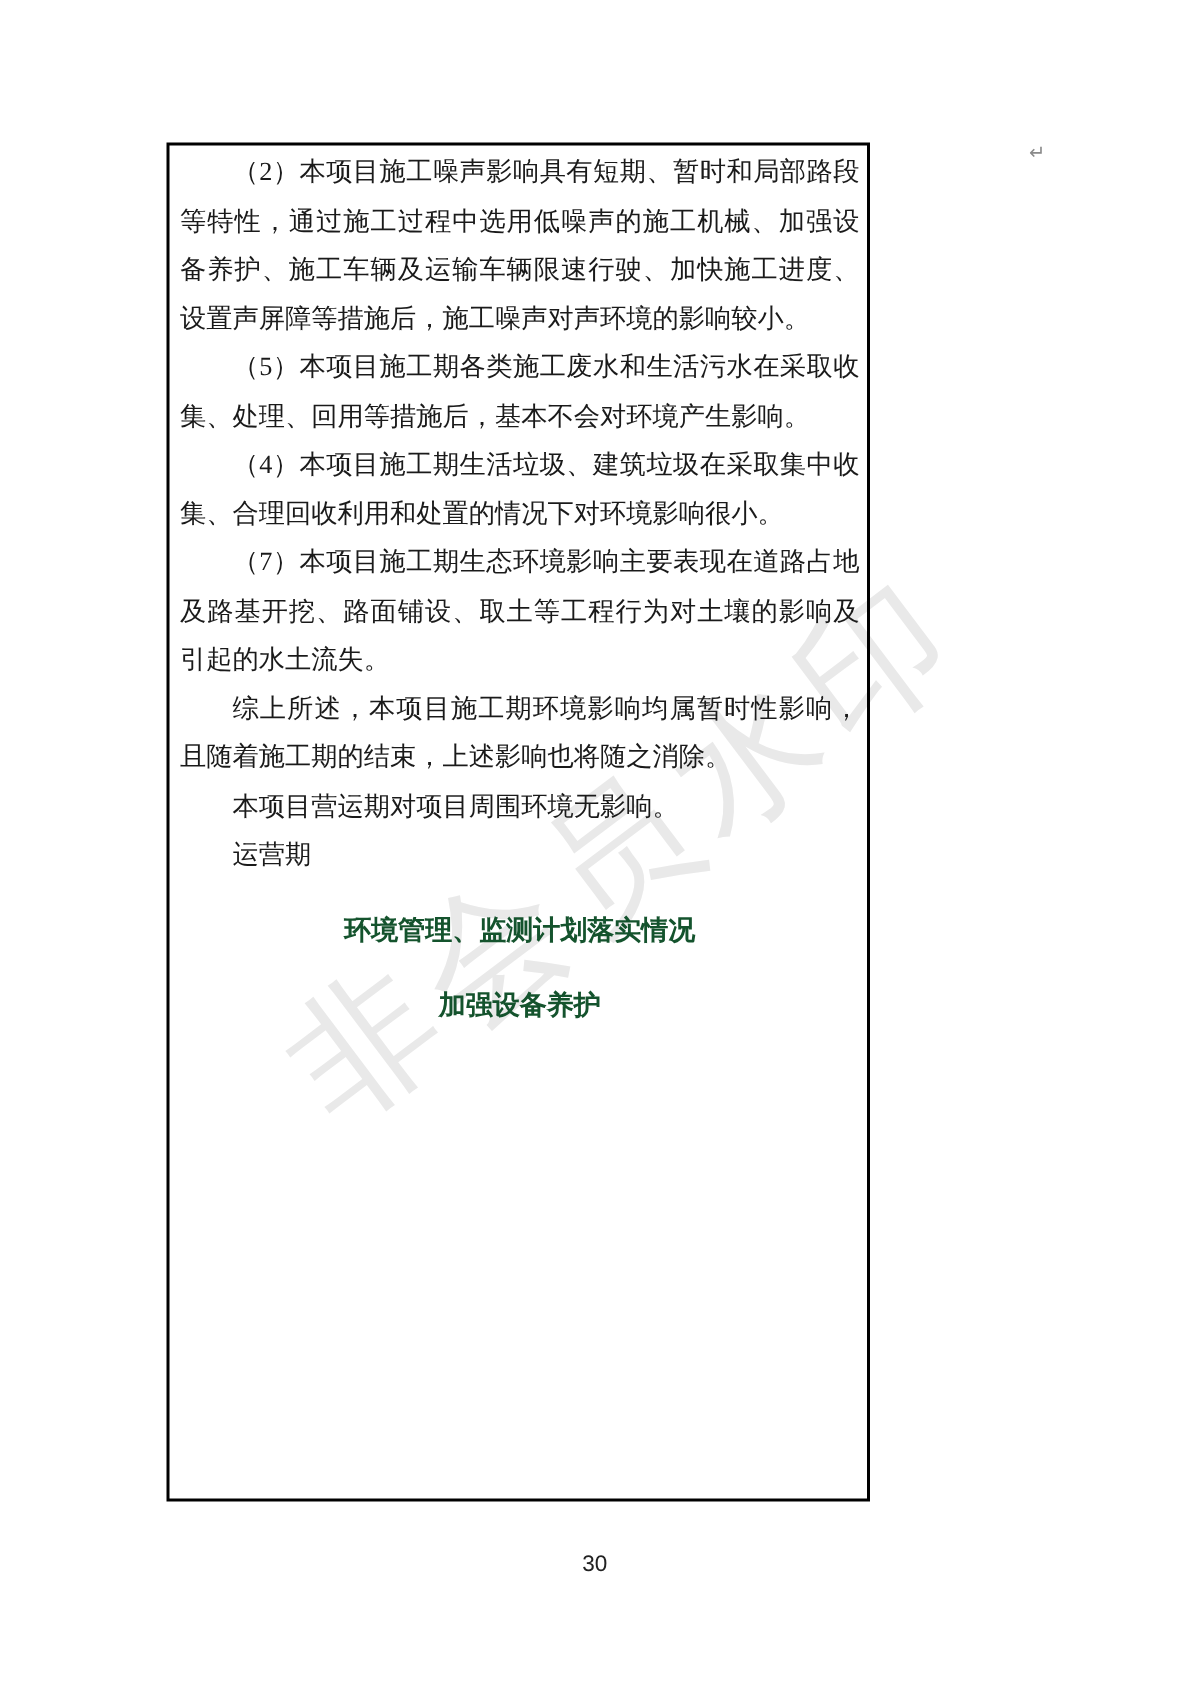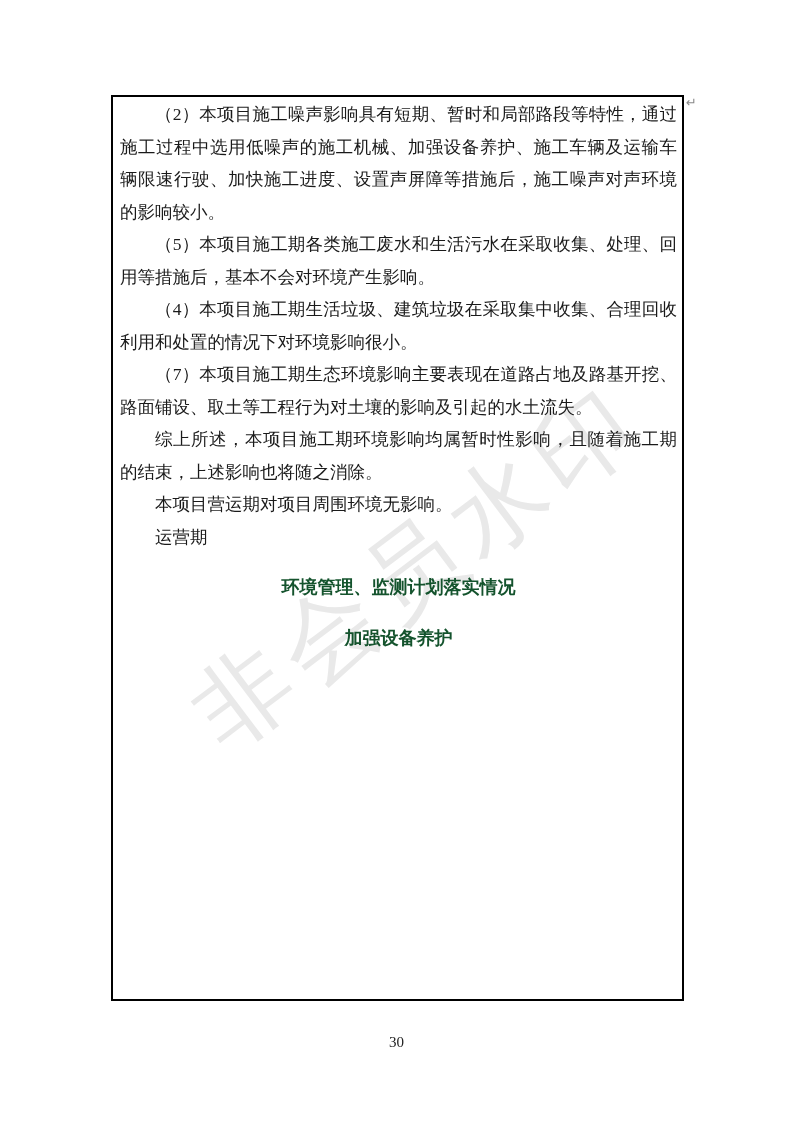--- a/index.html
+++ b/index.html
@@ -26,21 +26,21 @@
     letter-spacing: 10px;
     color: #e9e9e9;
     white-space: nowrap;
     font-family: "Liberation Sans", "DejaVu Sans", sans-serif;
     user-select: none;
   }
   .table-box {
     position: absolute;
     left: 111px;
     top: 95px;
-    width: 573px;
+    width: 469px;
     height: 906px;
     border: 2px solid #000000;
     box-sizing: border-box;
     padding: 1px 5px 0 7px;
     z-index: 1;
     background: transparent;
   }
   .para {
     margin: 0;
     font-size: 17.5px;
@@ -70,21 +70,21 @@
   }
   .page-number {
     position: absolute;
     left: 0;
     top: 1034px;
     width: 100%;
     text-align: center;
     font-size: 15px;
     color: #222222;
     z-index: 1;
-    font-family: Liberation Serif, serif;
+    font-family: Liberation Sans, sans-serif;
   }
 </style>
 </head>
 <body>
 
 <div class="watermark">非会员水印</div>
 
 <span class="pilcrow-mark">↵</span>
 
 <div class="table-box">

